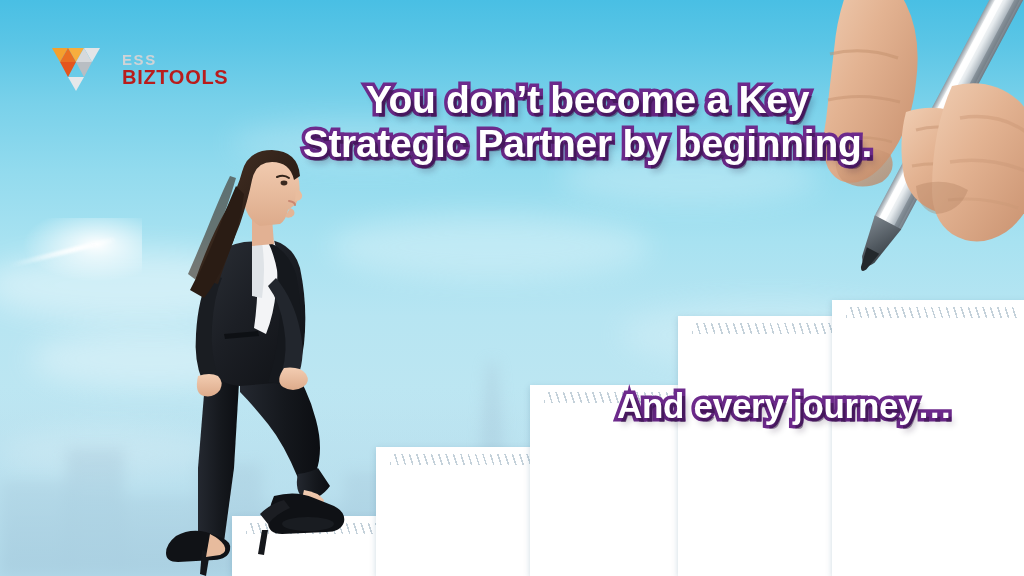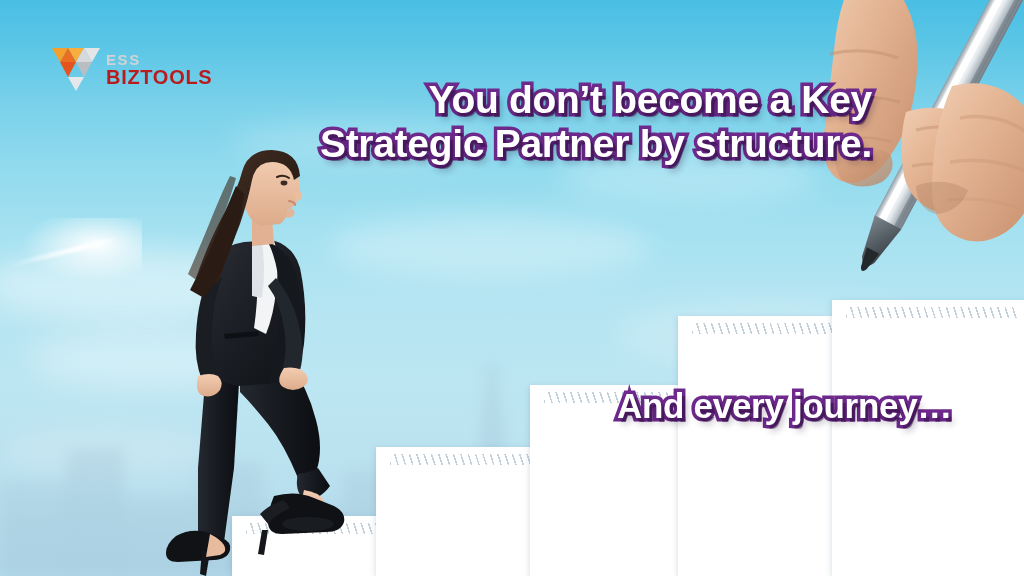--- a/index.html
+++ b/index.html
@@ -76,21 +76,21 @@
     background: linear-gradient(180deg, rgba(185,224,238,0) 0%, rgba(180,220,236,.55) 55%, rgba(176,216,233,.7) 100%);
     pointer-events: none;
   }
 
   
   .logo {
     position: absolute;
     left: 52px; top: 48px;
     display: flex;
     align-items: center;
-    gap: 6px;
+    gap: 22px;
     z-index: 40;
   }
   .logo-mark { width: 48px; height: 44px; display:block; }
   .logo-text { line-height: .96; }
   .logo-ess {
     font-size: 15px;
     font-weight: 700;
     letter-spacing: 1.6px;
     color: #cfd3d6;
     display: block;
@@ -165,21 +165,21 @@
     color: #ffffff;
     font-weight: 700;
     letter-spacing: -0.3px;
     line-height: 1.12;
     -webkit-text-stroke: 7px #6d2a8c;
     paint-order: stroke fill;
     text-shadow:
       3px 4px 0 rgba(40,10,55,.45),
       4px 6px 7px rgba(30,8,45,.33);
   }
-  .copy .ln { display: block; white-space: nowrap; }
+  .copy .ln { display: block; white-space: nowrap; text-align: center; }
 
   #headline   { right: 152px; top: 78px;  font-size: 39px; }
   #subhead    { right: 152px; top: 212px; font-size: 39px; }
   #journey    { right: 72px;  top: 386px; font-size: 35px; margin-left: 45px; }
   #beginning  { right: 68px;  top: 481px; font-size: 35px; }
 </style>
 </head>
 <body>
 
 <div id="stage">
@@ -379,21 +379,21 @@
       <polygon points="16,29 32,29 24,43" fill="#e6e8ea"></polygon>
     </svg>
     <span class="logo-text">
       <span class="logo-ess">ESS</span>
       <span class="logo-biz">BIZTOOLS</span>
     </span>
   </div>
 
   <div class="copy" id="headline">
     <span class="ln">You don’t become a Key</span>
-    <span class="ln">Strategic Partner by structure.</span>
+    <span class="ln">Strategic Partner by beginning.</span>
   </div>
 
 
   <div class="copy" id="journey">
     <span class="ln">And every journey…</span>
   </div>
 
 
 </div>
 

